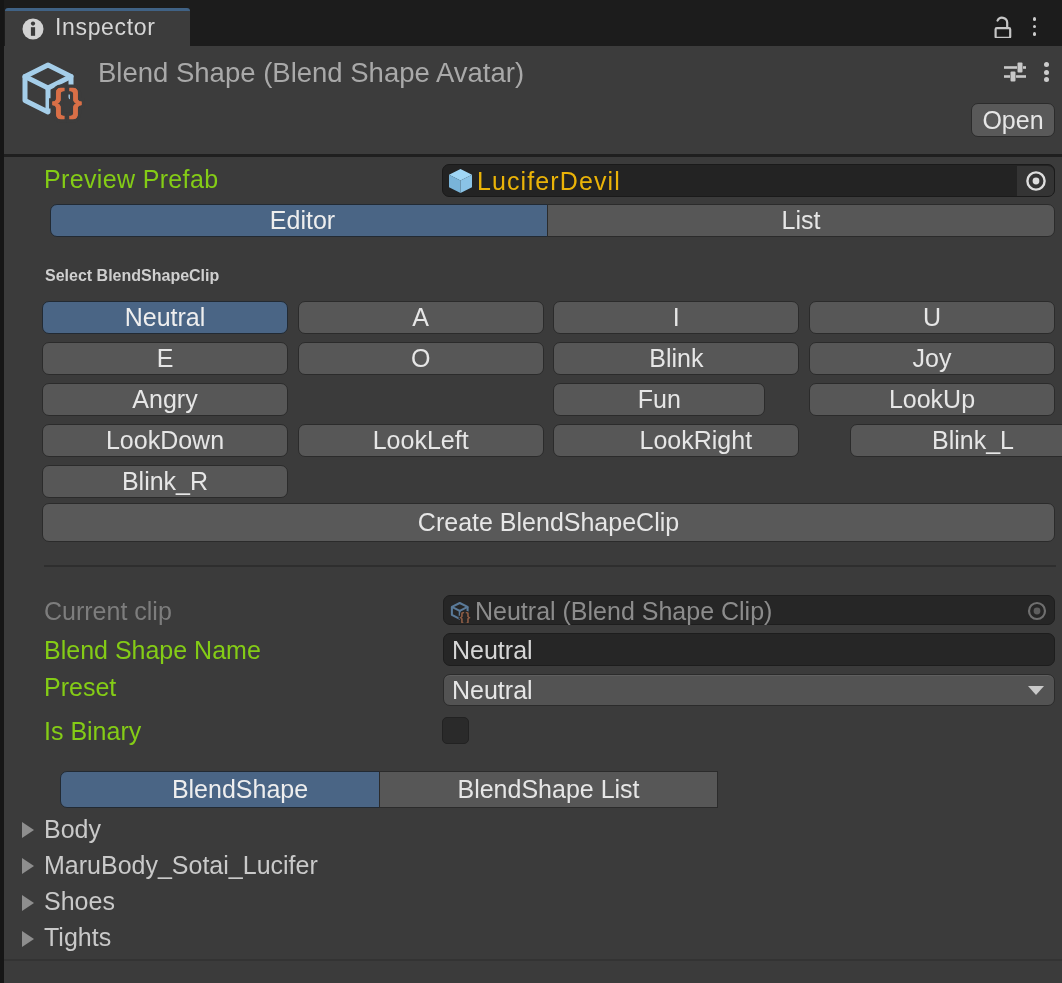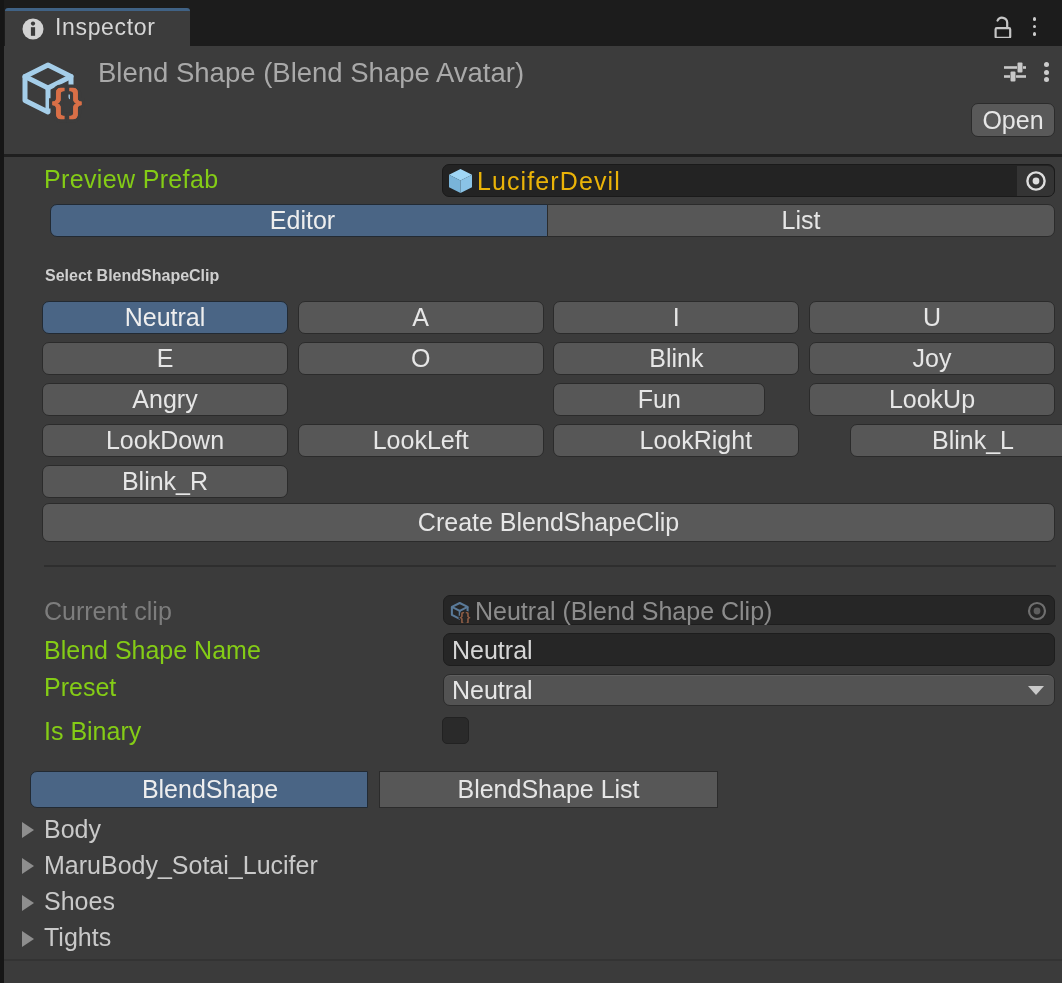--- a/index.html
+++ b/index.html
@@ -143,21 +143,21 @@
   <div class="lbl" style="left:452px;top:638px;color:#d6d6d6;">Neutral</div>
 
   <div class="lbl" style="left:44px;top:675px;">Preset</div>
   <div class="abs" style="left:443px;top:674px;width:612px;height:32px;background:#535353;border:1px solid #2b2b2b;border-radius:7px;box-sizing:border-box;box-shadow:inset 0 1px 0 rgba(255,255,255,0.07);"></div>
   <div class="lbl" style="left:452px;top:678px;color:#e6e6e6;">Neutral</div>
   <div class="abs" style="left:1028px;top:686px;width:0;height:0;border-left:8px solid transparent;border-right:8px solid transparent;border-top:9px solid #c9c9c9;"></div>
 
   <div class="lbl" style="left:44px;top:719px;">Is Binary</div>
   <div class="abs" style="left:442px;top:717px;width:27px;height:27px;background:#2a2a2a;border:1px solid #222222;border-radius:5px;box-sizing:border-box;"></div>
 
-  <div class="btn sel" style="left:30px;top:771px;width:338px;height:37px;border-radius:7px 0 0 7px;line-height:35px;padding-left:22px;">BlendShape</div>
+  <div class="btn sel" style="left:60px;top:771px;width:338px;height:37px;border-radius:7px 0 0 7px;line-height:35px;padding-left:22px;">BlendShape</div>
   <div class="btn" style="left:379px;top:771px;width:339px;height:37px;border-radius:0;line-height:35px;">BlendShape List</div>
 
   <div class="abs" style="left:22px;top:822px;width:0;height:0;border-top:8px solid transparent;border-bottom:8px solid transparent;border-left:12px solid #8e8e8e;"></div>
   <div class="lbl" style="left:44px;top:817px;color:#c9c9c9;">Body</div>
   <div class="abs" style="left:22px;top:858px;width:0;height:0;border-top:8px solid transparent;border-bottom:8px solid transparent;border-left:12px solid #8e8e8e;"></div>
   <div class="lbl" style="left:44px;top:853px;color:#c9c9c9;">MaruBody_Sotai_Lucifer</div>
   <div class="abs" style="left:22px;top:894.5px;width:0;height:0;border-top:8px solid transparent;border-bottom:8px solid transparent;border-left:12px solid #8e8e8e;"></div>
   <div class="lbl" style="left:44px;top:889px;color:#c9c9c9;">Shoes</div>
   <div class="abs" style="left:22px;top:930.5px;width:0;height:0;border-top:8px solid transparent;border-bottom:8px solid transparent;border-left:12px solid #8e8e8e;"></div>
   <div class="lbl" style="left:44px;top:925px;color:#c9c9c9;">Tights</div>

